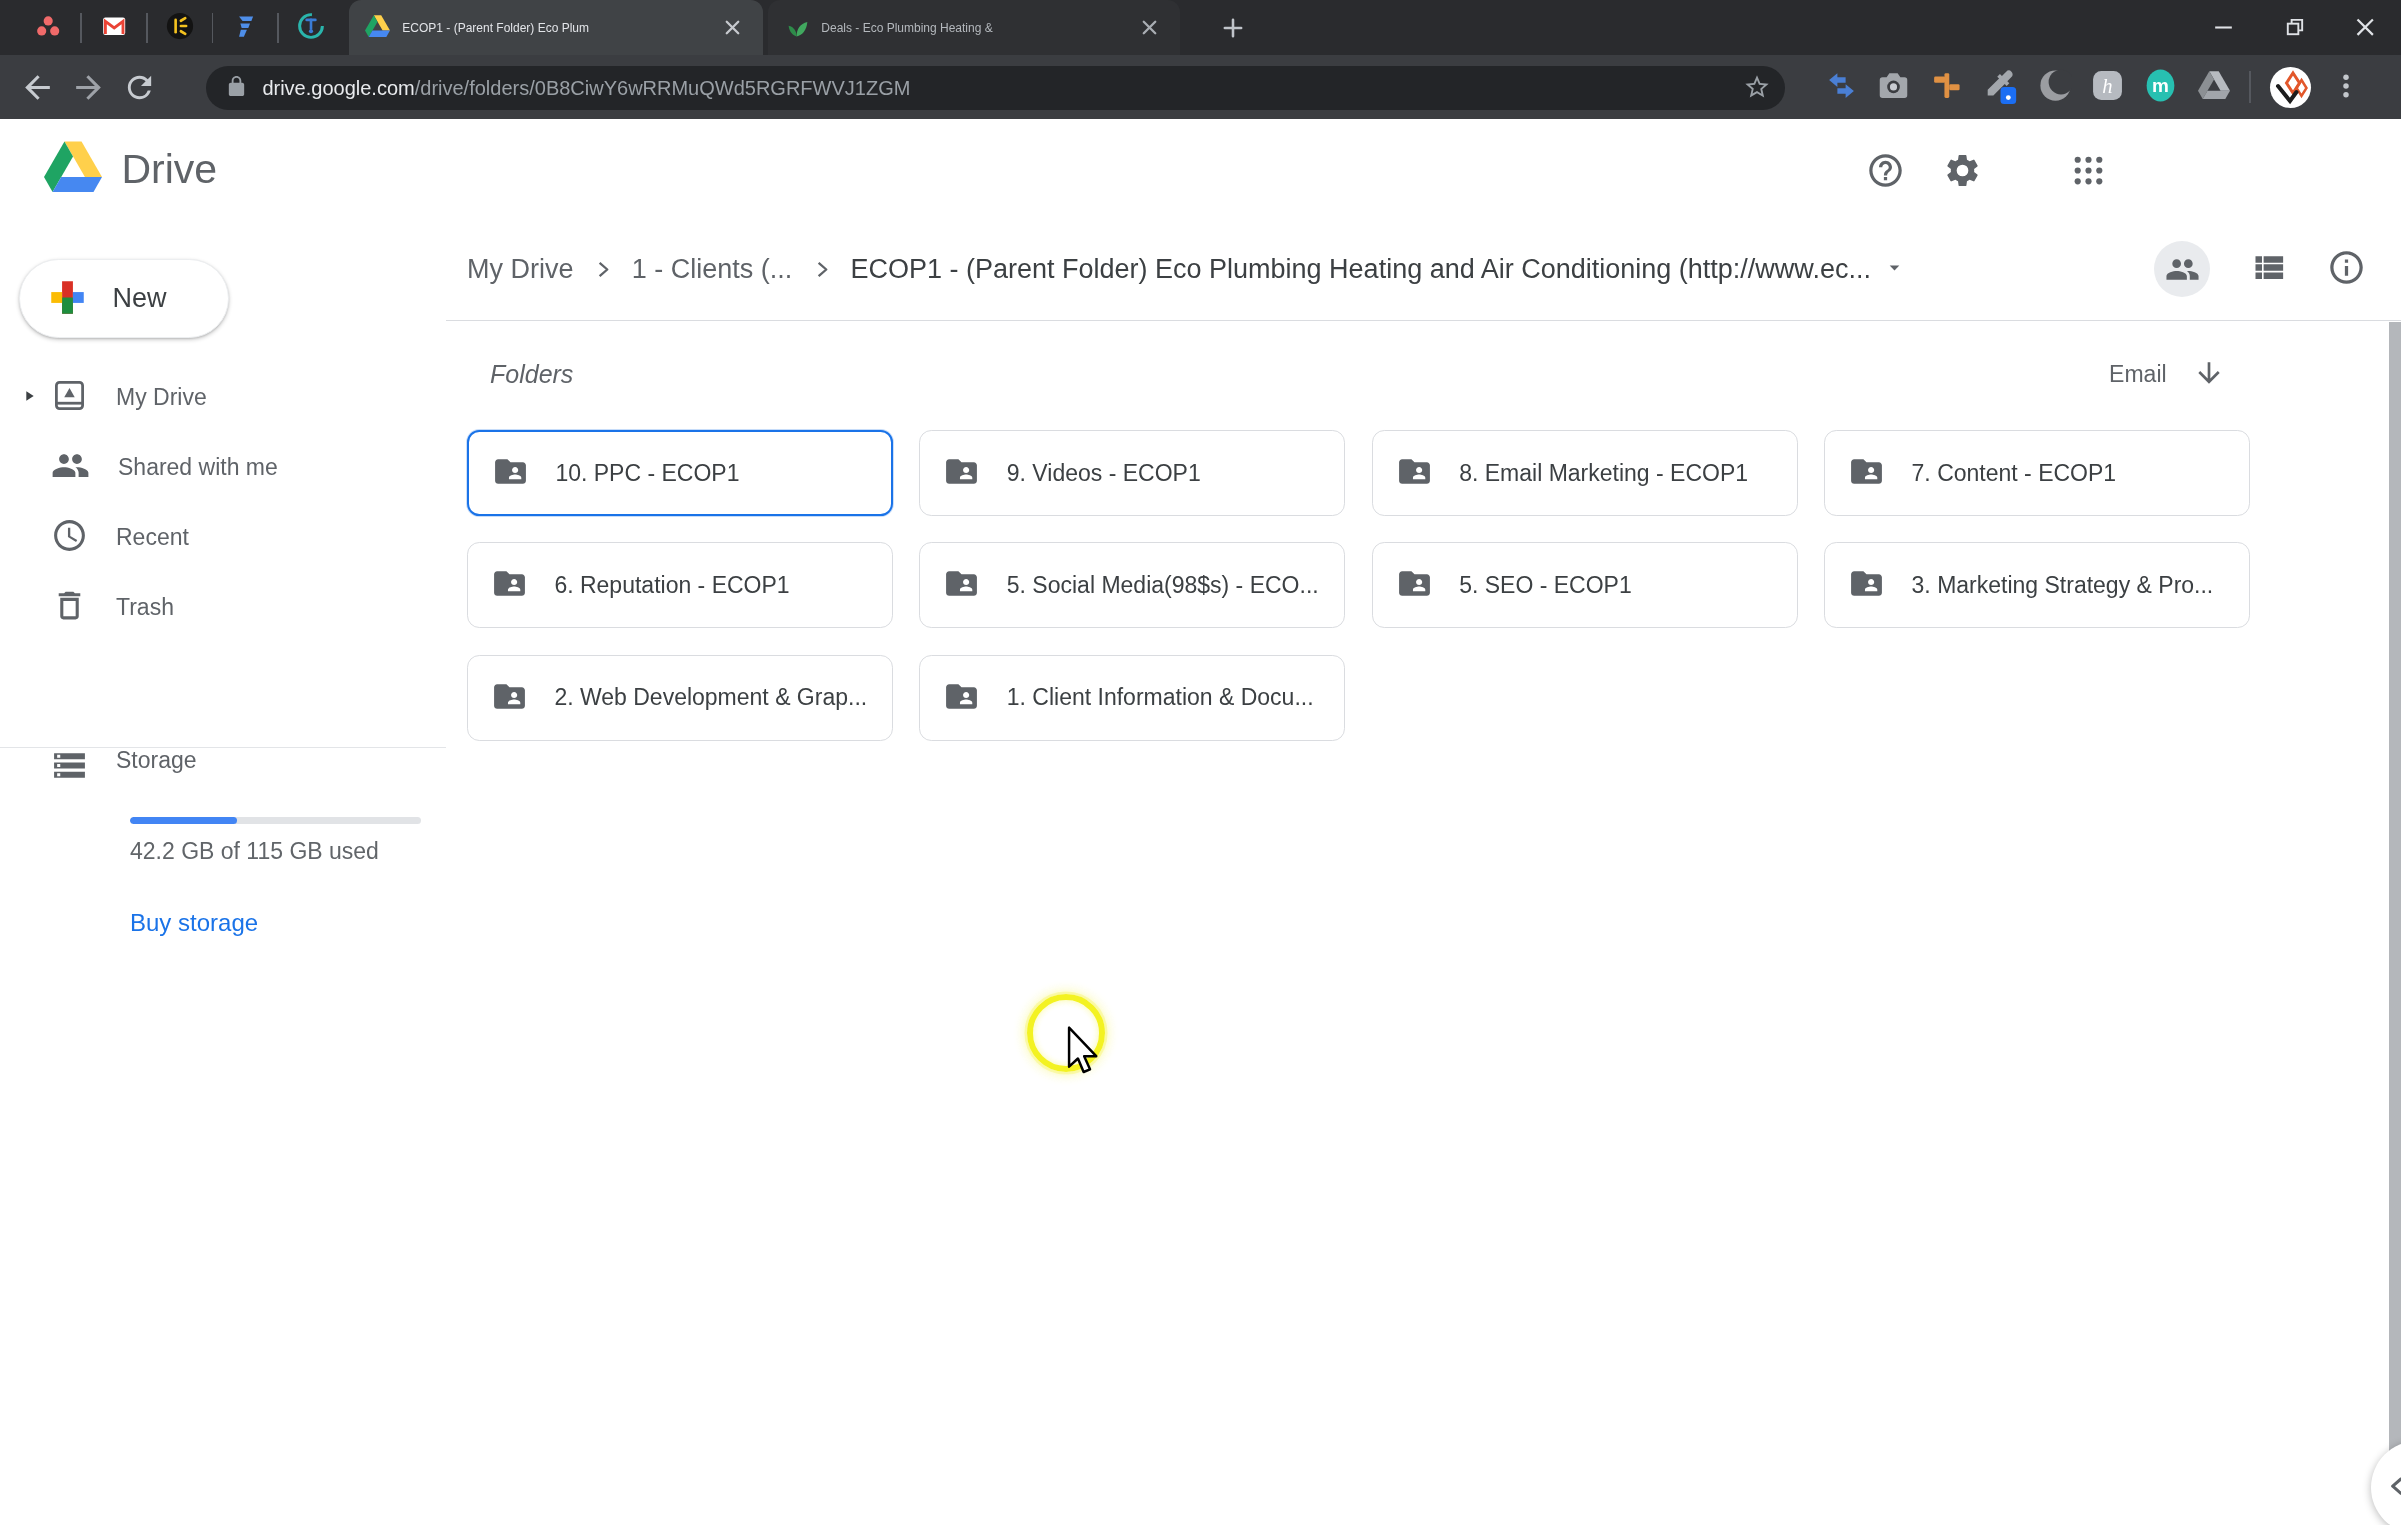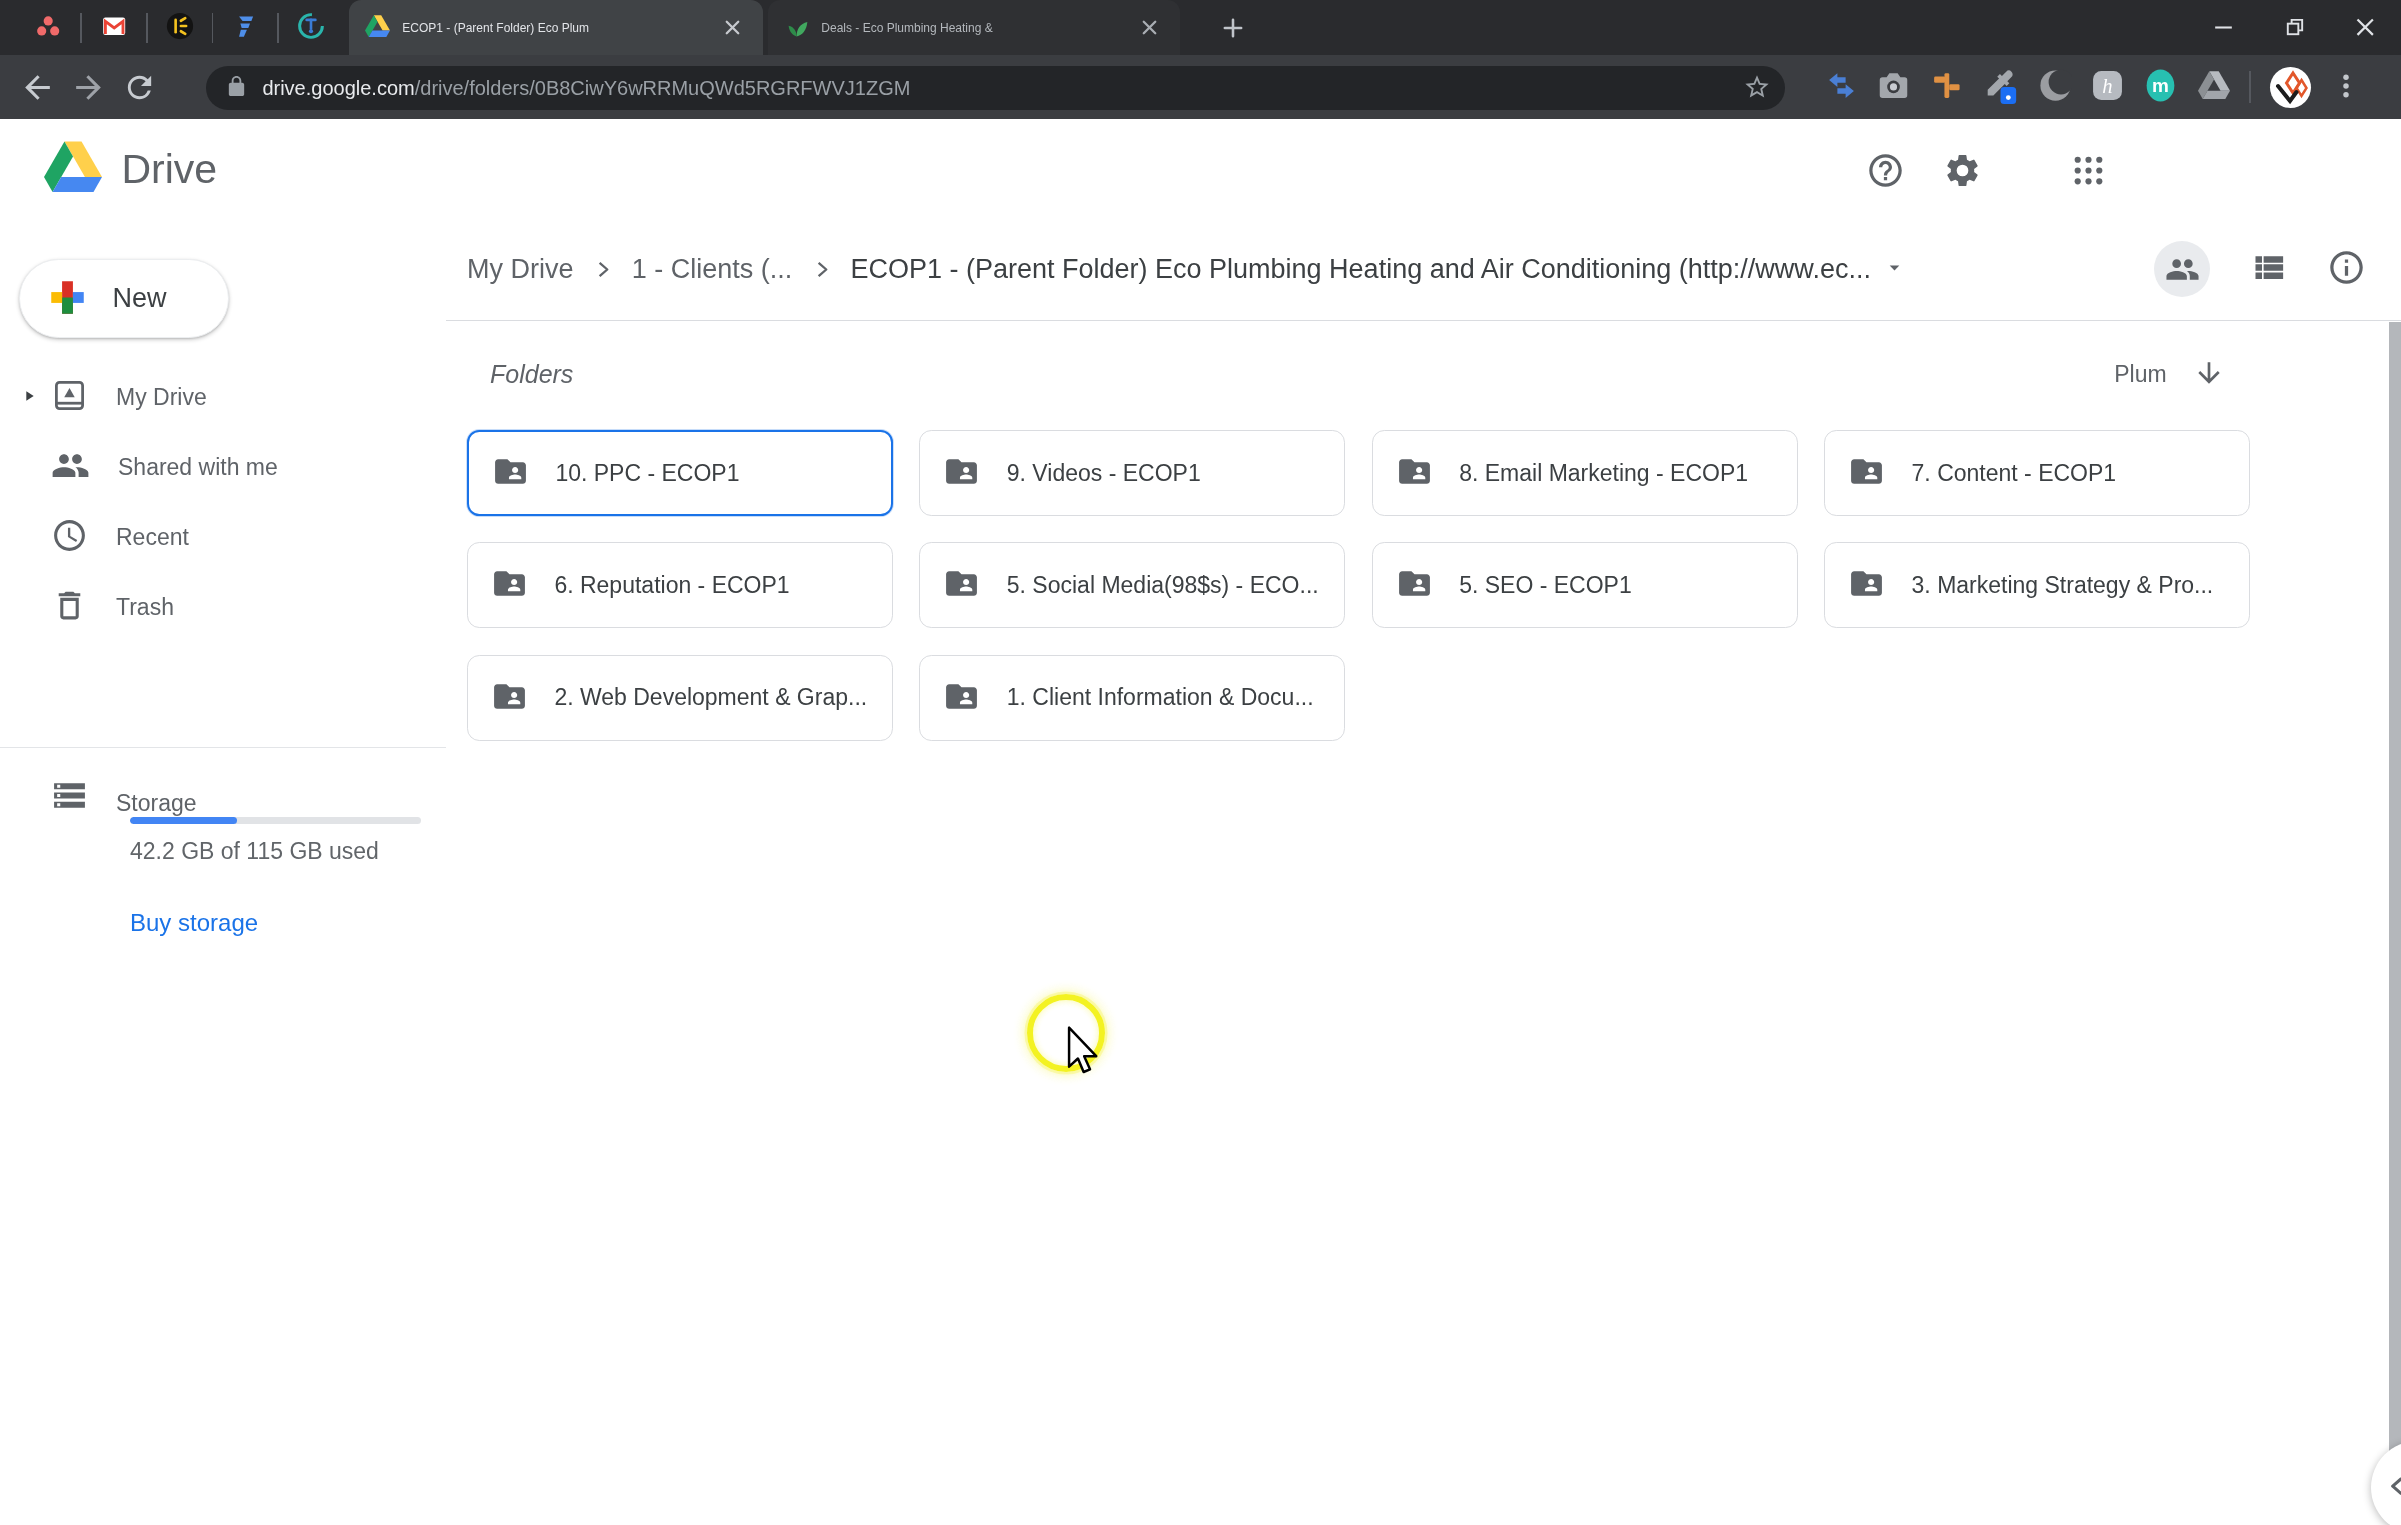--- a/index.html
+++ b/index.html
@@ -57,21 +57,21 @@
   .sidebar { position:absolute; left:0; top:218px; width:446px; bottom:0; background:#fff; }
   .new-btn { position:absolute; left:19.4px; top:41px; width:210px; height:79px; border-radius:40px;
              background:#fff; border:0.9px solid #eceef0; display:flex; align-items:center; padding-left:28px;
              box-shadow:0 1.8px 4.4px rgba(0,0,0,.20), 0 0.9px 1.8px rgba(0,0,0,.12); }
   .new-label { font-size:27px; color:#3c4043; font-weight:500; margin-left:25px; }
   .side-nav { position:absolute; left:0; top:144px; width:100%; }
   .side-item { position:relative; height:70px; display:flex; align-items:center; padding-left:51px; }
   .side-item .expander { position:absolute; left:21px; }
   .side-label { font-size:23px; color:#5f6368; font-weight:500; margin-left:28px; }
   .side-divider { position:absolute; left:0; top:529px; width:446px; height:0.9px; background:#e3e5e8; }
-  .storage-row { position:absolute; left:0; top:529px; width:100%; height:70px; display:flex; align-items:flex-end; padding-left:51px; }
+  .storage-row { position:absolute; left:0; top:529px; width:100%; height:70px; display:flex; align-items:flex-start; padding-left:51px; }
   .progress-track { position:absolute; left:130px; top:599px; width:291px; height:7px; border-radius:3.5px; background:#e1e3e6; overflow:hidden; }
   .progress-fill { height:100%; background:#4285f4; border-radius:3.5px; }
   .storage-used { position:absolute; left:130px; top:620px; font-size:23px; color:#616569; }
   .buy-storage { position:absolute; left:130px; top:691px; font-size:24px; color:#1a73e8; font-weight:500; }
 
   
   .content { position:absolute; left:446px; top:218px; right:0; bottom:0; background:#fff; }
   .crumb-row { position:absolute; left:0; top:0; right:0; height:103px; display:flex; align-items:center;
                padding:0 35px 0 21px; border-bottom:0.9px solid #dadce0; }
   .crumb { font-size:27px; color:#5f6368; white-space:nowrap; }
@@ -445,21 +445,21 @@
             </svg></span>
         <span><svg width="39" height="39" viewBox="0 0 24 24">
               <path d="M11 7h2v2h-2zm0 4h2v6h-2zm1-9C6.48 2 2 6.48 2 12s4.48 10 10 10 10-4.48 10-10S17.52 2 12 2zm0 18c-4.41 0-8-3.59-8-8s3.59-8 8-8 8 3.59 8 8-3.59 8-8 8z" fill="#5f6368"></path>
             </svg></span>
       </div>
     </div>
 
     <div class="section-head">
       <span class="section-title">Folders</span>
       <span class="sort-group">
-        <span class="sort-label">Plum</span>
+        <span class="sort-label">Email</span>
         <span><svg width="32" height="32" viewBox="0 0 24 24">
               <path d="M20 12l-1.41-1.41L13 16.17V4h-2v12.17l-5.58-5.59L4 12l8 8 8-8z" fill="#5f6368"></path>
             </svg></span>
       </span>
     </div>
 
     <div class="folder-grid">
   <div class="folder-card selected">
     <span><svg width="37" height="37" viewBox="0 0 24 24">
               <path d="M20 6h-8l-2-2H4c-1.1 0-2 .9-2 2v12c0 1.1.9 2 2 2h16c1.1 0 2-.9 2-2V8c0-1.1-.9-2-2-2zm-5 3c1.1 0 2 .9 2 2s-.9 2-2 2-2-.9-2-2 .9-2 2-2zm4 8h-8v-1c0-1.33 2.67-2 4-2s4 .67 4 2v1z" fill="#5f6368"></path>

